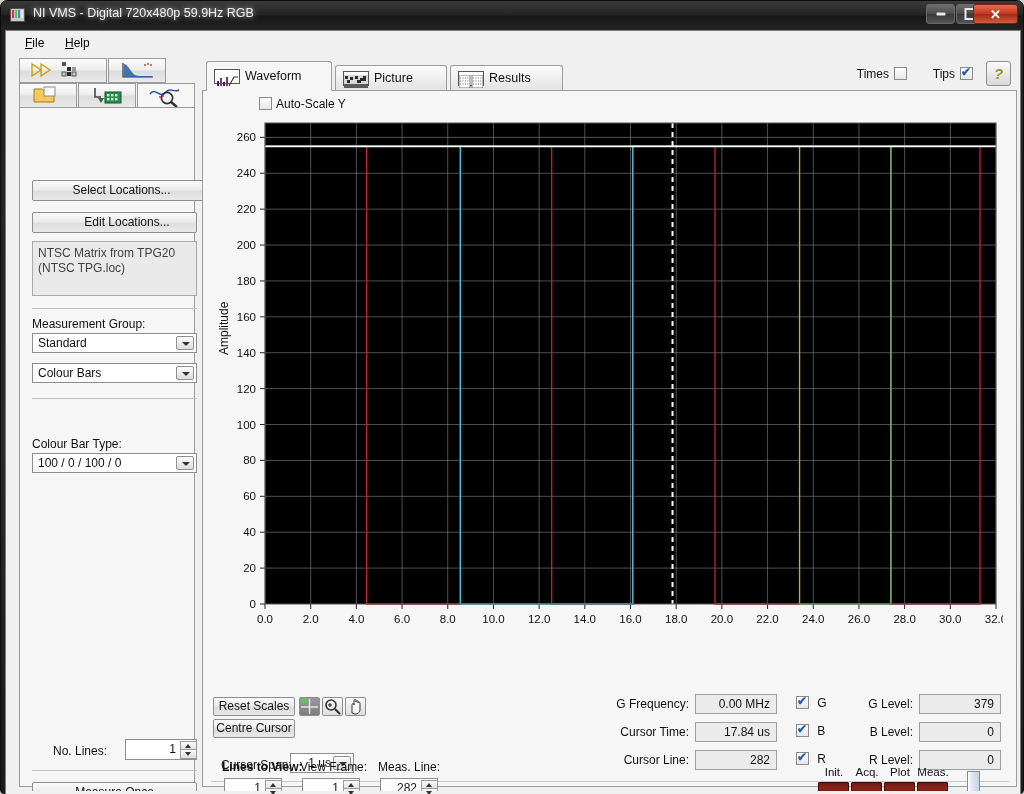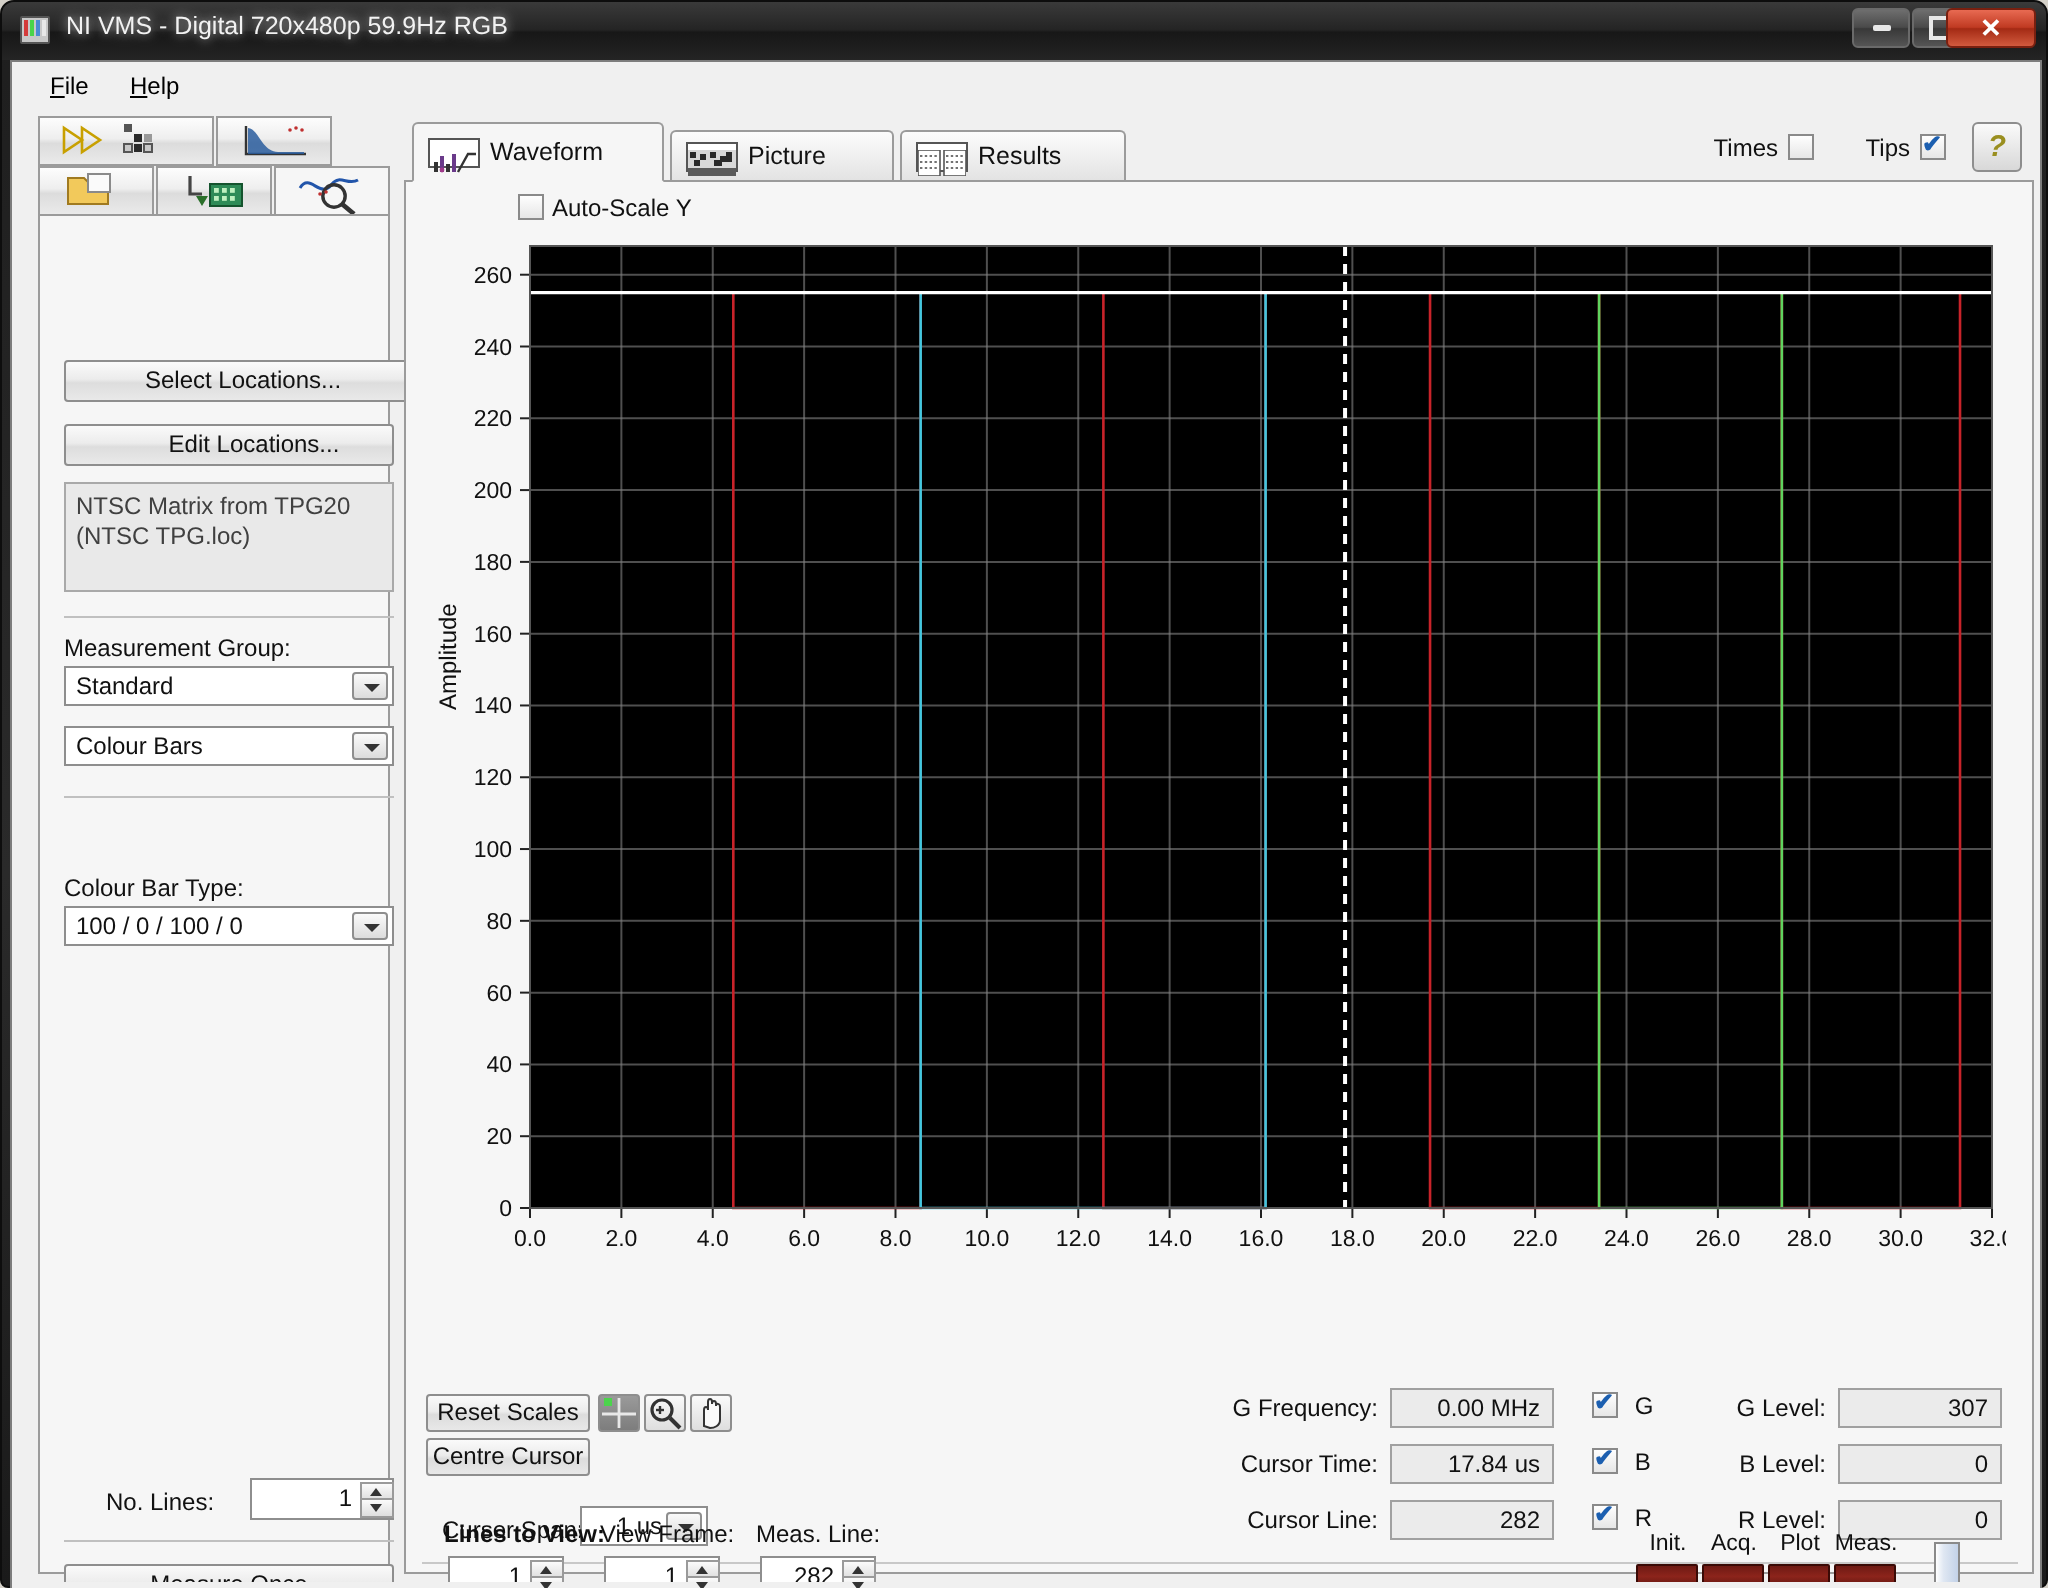--- a/index.html
+++ b/index.html
@@ -629,21 +629,21 @@
           <div style="position:absolute; left:593px; top:33px; font-size:12px; color:#111;">
             <span class="cbx on" style="margin-left:0"></span>
             <span style="margin-left:5px">B</span>
           </div>
           <div style="position:absolute; left:593px; top:61px; font-size:12px; color:#111;">
             <span class="cbx on" style="margin-left:0"></span>
             <span style="margin-left:5px">R</span>
           </div>
 
           <div class="rlbl" style="left:638px; top:6px; width:72px;">G Level:</div>
-          <div class="ro" style="left:716px; top:3px; width:82px;">307</div>
+          <div class="ro" style="left:716px; top:3px; width:82px;">379</div>
 
           <div class="rlbl" style="left:638px; top:34px; width:72px;">B Level:</div>
           <div class="ro" style="left:716px; top:31px; width:82px;">0</div>
 
           <div class="rlbl" style="left:638px; top:62px; width:72px;">R Level:</div>
           <div class="ro" style="left:716px; top:59px; width:82px;">0</div>
         </div>
 
         <div class="divline" style="left:8px; top:690px; width:798px;"></div>
       </div>

